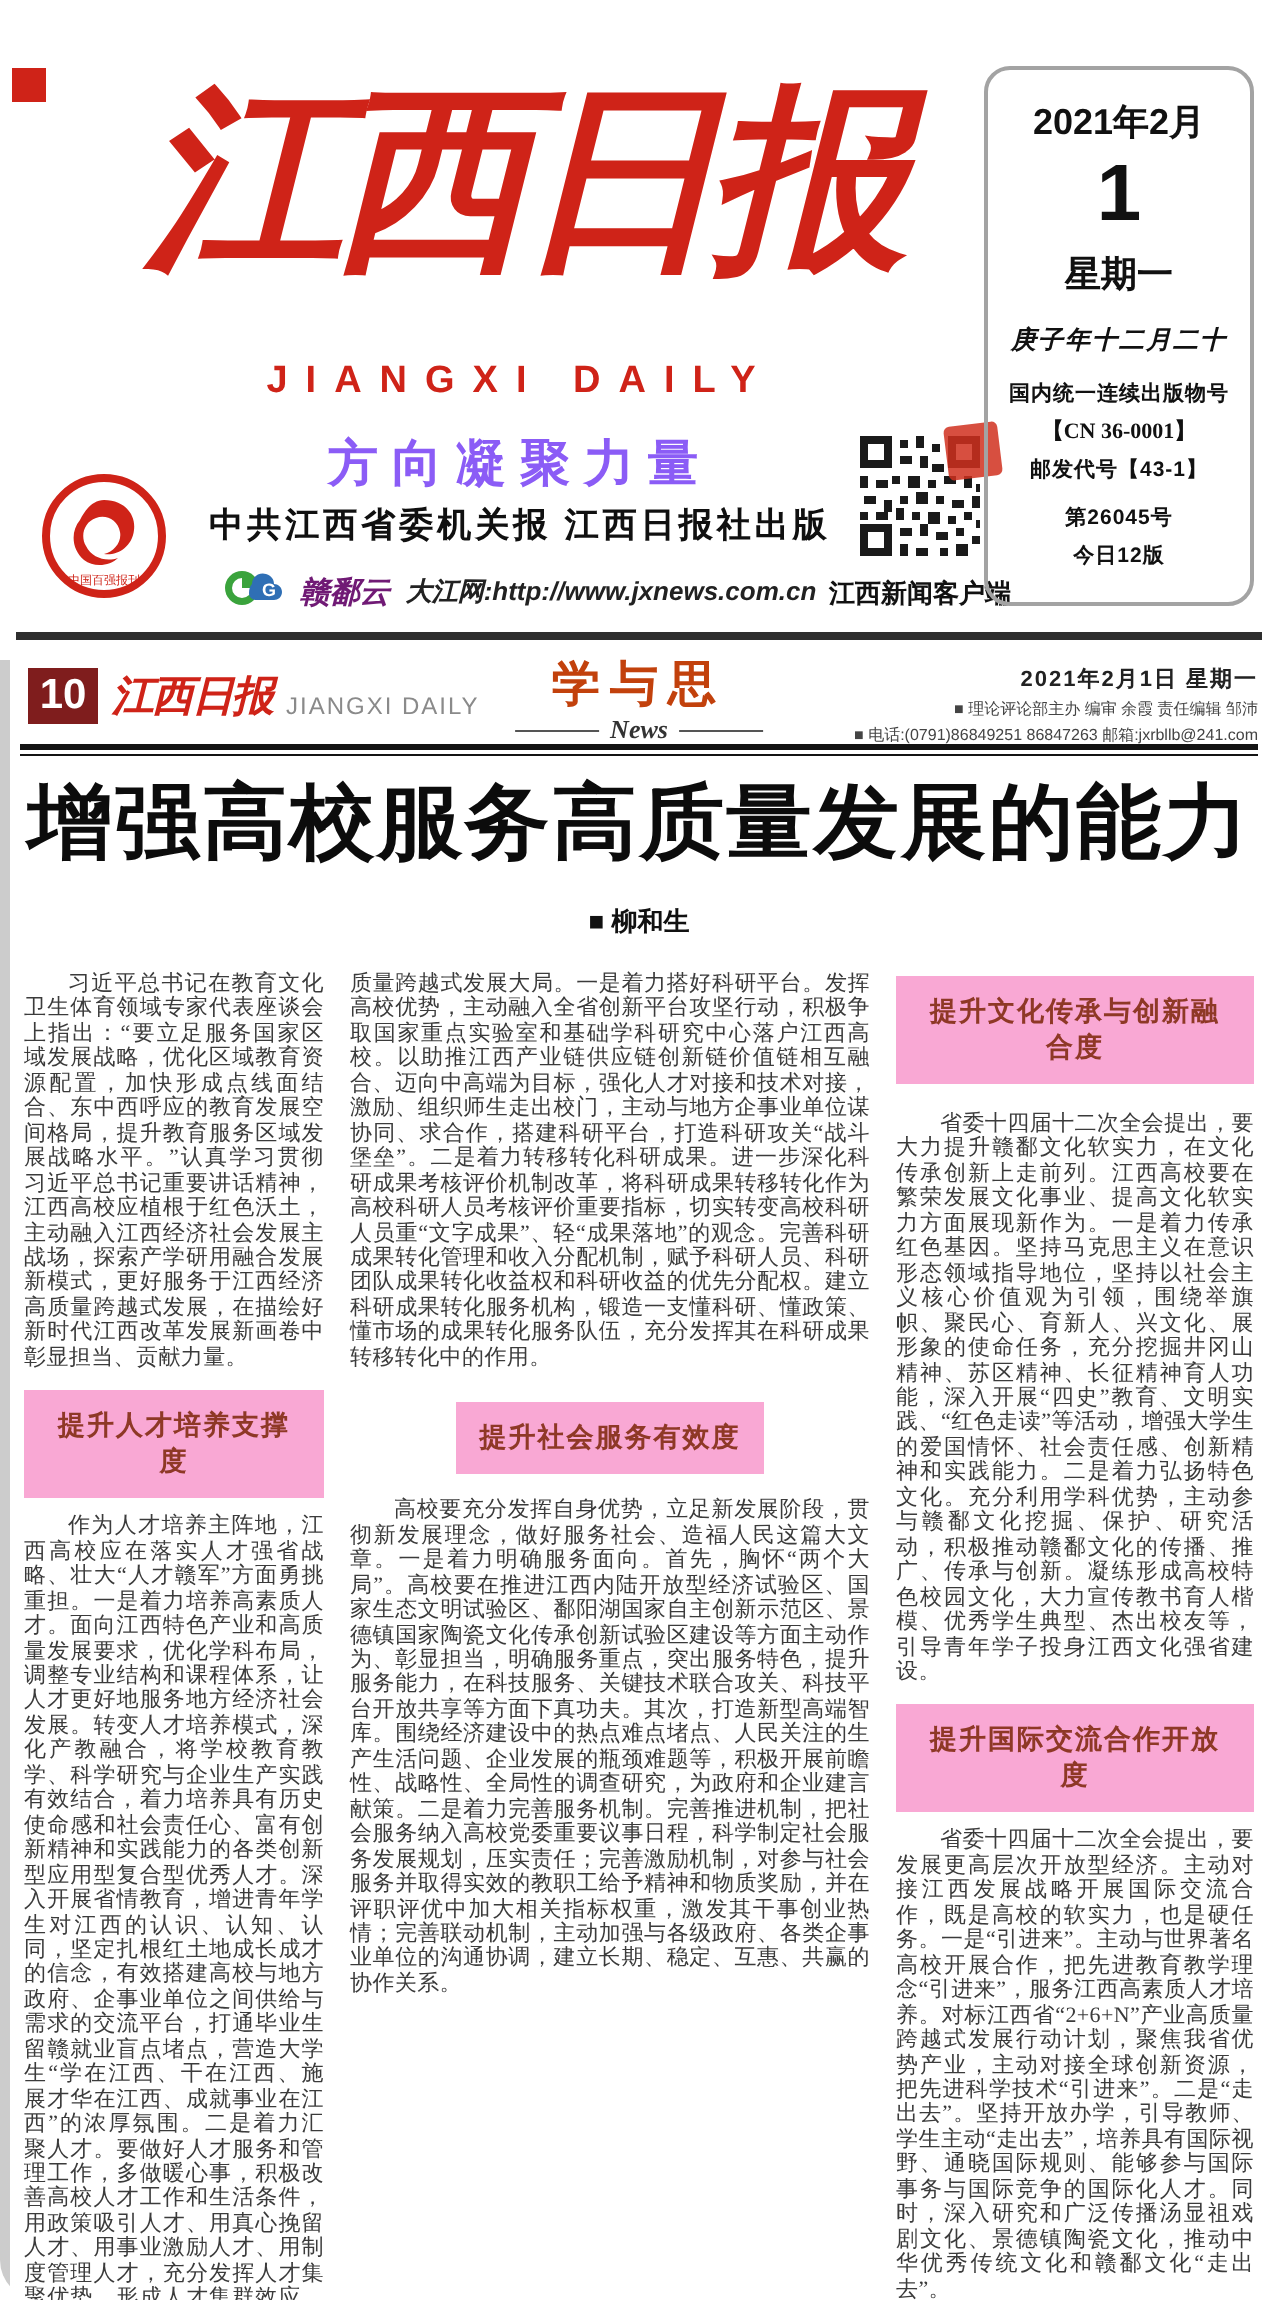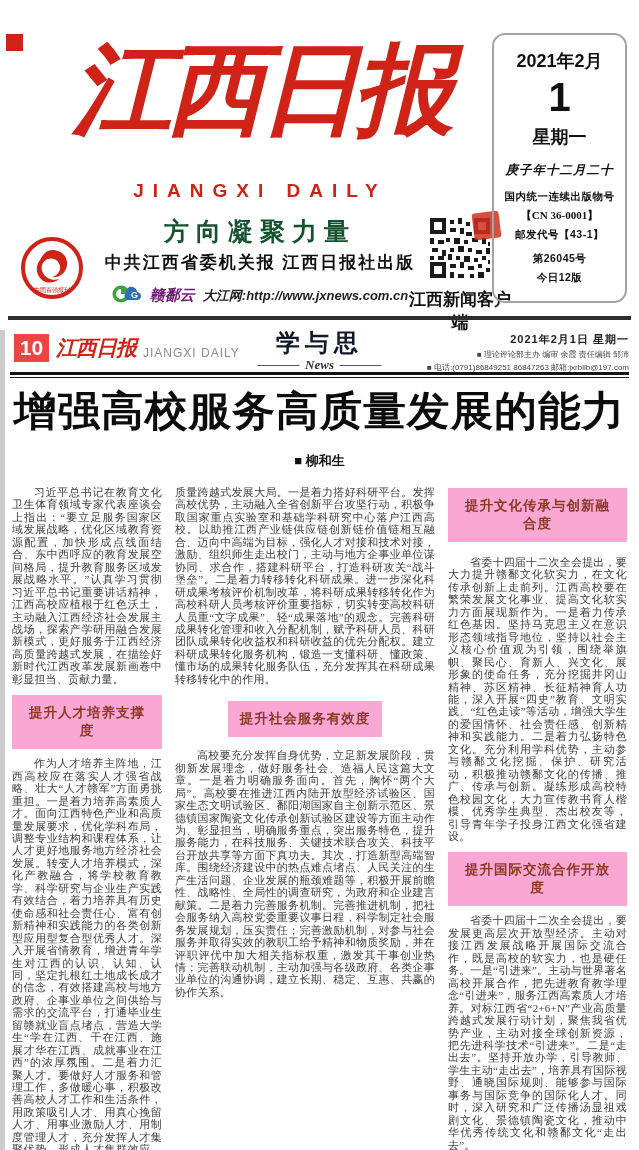--- a/index.html
+++ b/index.html
@@ -1,65 +1,65 @@
 <!DOCTYPE html>
 <html><head>
 <meta charset="utf-8">
 <style>
   html,body{margin:0;padding:0;background:#fff;}
   .page{position:relative;width:639px;height:1150px;background:#ffffff;overflow:hidden;
-        font-family:"Liberation Serif","DejaVu Serif",serif;color:#222;}
+        font-family:"Liberation Serif","DejaVu Serif",serif;color:#222;border-radius:20px;}
   
   .corner-badge{position:absolute;left:6px;top:34px;width:17px;height:17px;background:#cf2318;}
   .m-title{position:absolute;left:36px;top:38px;width:448px;text-align:center;
            font-size:100px;line-height:1.05;font-weight:900;font-style:italic;
            color:#cf2318;letter-spacing:-6px;white-space:nowrap;}
   .m-en{position:absolute;left:36px;top:180px;width:448px;text-align:center;
         font-family:"Liberation Sans",sans-serif;font-weight:bold;font-size:19px;
         letter-spacing:9px;color:#cf2318;}
   .m-slogan{position:absolute;left:36px;top:215px;width:448px;text-align:center;
         font-family:"Liberation Sans",sans-serif;font-weight:bold;font-size:25px;
-        letter-spacing:7px;color:#14532d;}
+        letter-spacing:7px;color:#8b5cf6;}
   .m-publisher{position:absolute;left:36px;top:251px;width:448px;text-align:center;
         font-family:"Liberation Sans",sans-serif;font-weight:bold;font-size:17px;
         letter-spacing:2px;color:#101010;}
   .m-webrow{position:absolute;left:36px;top:283px;width:448px;display:flex;
         justify-content:center;align-items:center;gap:8px;}
   .ganpo-name{font-family:"Liberation Sans",sans-serif;font-weight:bold;font-style:italic;
         font-size:15px;color:#701a75;}
   .web-url{font-family:"Liberation Sans",sans-serif;font-weight:bold;font-style:italic;
         font-size:13px;color:#222;}
   .m-logo{position:absolute;left:20px;top:236px;width:64px;height:64px;}
   .qr-box{position:absolute;left:428px;top:216px;width:64px;height:64px;}
   .qr-seal{position:absolute;right:-8px;top:-4px;width:27px;height:27px;background:#d0301f;
         opacity:.85;border-radius:3px;transform:rotate(-7deg);}
   .qr-caption{position:absolute;left:404px;top:288px;width:112px;text-align:center;
-        font-family:"Liberation Sans",sans-serif;font-weight:bold;font-size:17px;color:#111;}
+        font-family:"Liberation Sans",sans-serif;font-weight:bold;font-size:13px;color:#111;}
   .date-box{position:absolute;left:492px;top:33px;width:131px;height:266px;
         border:2px solid #a3a3a3;border-radius:13px;display:flex;flex-direction:column;
         align-items:center;font-family:"Liberation Sans",sans-serif;color:#111;}
   .db-ym{font-size:18px;font-weight:bold;margin-top:14px;}
   .db-day{font-size:40px;font-weight:bold;line-height:1;margin-top:4px;}
   .db-week{font-size:18px;font-weight:bold;margin-top:8px;}
   .db-lunar{font-family:"Liberation Serif",serif;font-style:italic;font-size:12.5px;
         font-weight:bold;margin-top:13px;letter-spacing:1px;}
   .db-small{font-size:10.5px;font-weight:bold;margin-top:11px;letter-spacing:.5px;}
   .db-small2{font-family:"Liberation Serif",serif;font-size:11px;font-weight:bold;margin-top:4px;}
   .m-rule{position:absolute;left:8px;right:8px;top:316px;height:4px;background:#2e2e2e;}
   
   .pheader{position:absolute;left:10px;right:10px;top:330px;height:42px;}
   .ph-left{position:absolute;left:4px;top:4px;display:flex;align-items:flex-end;gap:7px;}
-  .pnum{width:35px;height:28px;background:#ef4444;color:#fff;text-align:center;line-height:28px;
+  .pnum{width:35px;height:28px;background:#7f1d1d;color:#fff;text-align:center;line-height:28px;
         font-family:"Liberation Sans",sans-serif;font-weight:bold;font-size:21px;}
   .pname{font-weight:900;font-style:italic;font-size:21px;color:#cf2318;letter-spacing:-1px;}
   .pname-en{font-family:"Liberation Sans",sans-serif;font-size:12px;color:#8a8a8a;
         letter-spacing:1px;padding-bottom:2px;}
   .ph-center{position:absolute;left:50%;top:0;transform:translateX(-50%);text-align:center;}
   .sec-cn{font-family:"Liberation Sans",sans-serif;font-size:24px;letter-spacing:5px;
-        color:#0f172a;font-weight:600;line-height:1.1;}
+        color:#c2410c;font-weight:600;line-height:1.1;}
   .sec-en{display:flex;align-items:center;gap:6px;justify-content:center;margin-top:1px;}
   .sec-en .ln{width:42px;height:1px;background:#555;}
   .sec-en .nm{font-style:italic;font-weight:bold;font-size:13px;color:#333;}
   .ph-right{position:absolute;right:0;top:2px;text-align:right;color:#222;
         font-family:"Liberation Sans",sans-serif;}
   .ph-date{font-size:11px;font-weight:bold;letter-spacing:1px;}
   .ph-line{font-size:8px;margin-top:2px;color:#444;}
   .p-rule{position:absolute;left:10px;right:10px;top:372px;height:2px;
         border-top:3px solid #141414;border-bottom:1px solid #141414;}
   
@@ -195,21 +195,21 @@
       <div class="sec-cn">学与思</div>
       <div class="sec-en">
         <span class="ln"></span>
         <span class="nm">News</span>
         <span class="ln"></span>
       </div>
     </div>
     <div class="ph-right">
       <div class="ph-date">2021年2月1日 星期一</div>
       <div class="ph-line">■ 理论评论部主办 编审 余霞 责任编辑 邹沛</div>
-      <div class="ph-line">■ 电话:(0791)86849251 86847263 邮箱:jxrbllb@197.com</div>
+      <div class="ph-line">■ 电话:(0791)86849251 86847263 邮箱:jxrbllb@241.com</div>
     </div>
   </div>
   <div class="p-rule"></div>
 
   <div class="headline">增强高校服务高质量发展的能力</div>
   <div class="byline">■ 柳和生</div>
 
   <div class="body-cols">
 
     <div class="col1">

